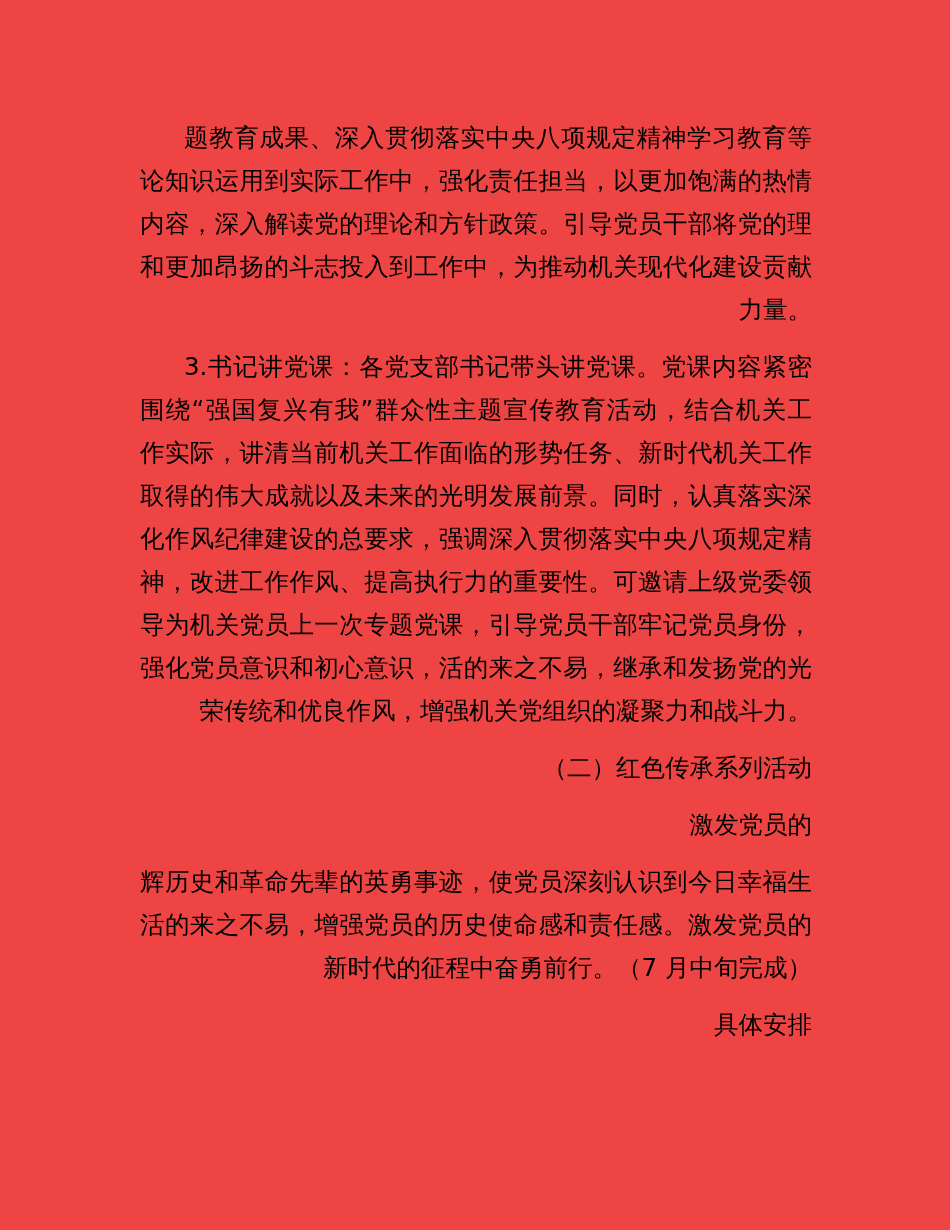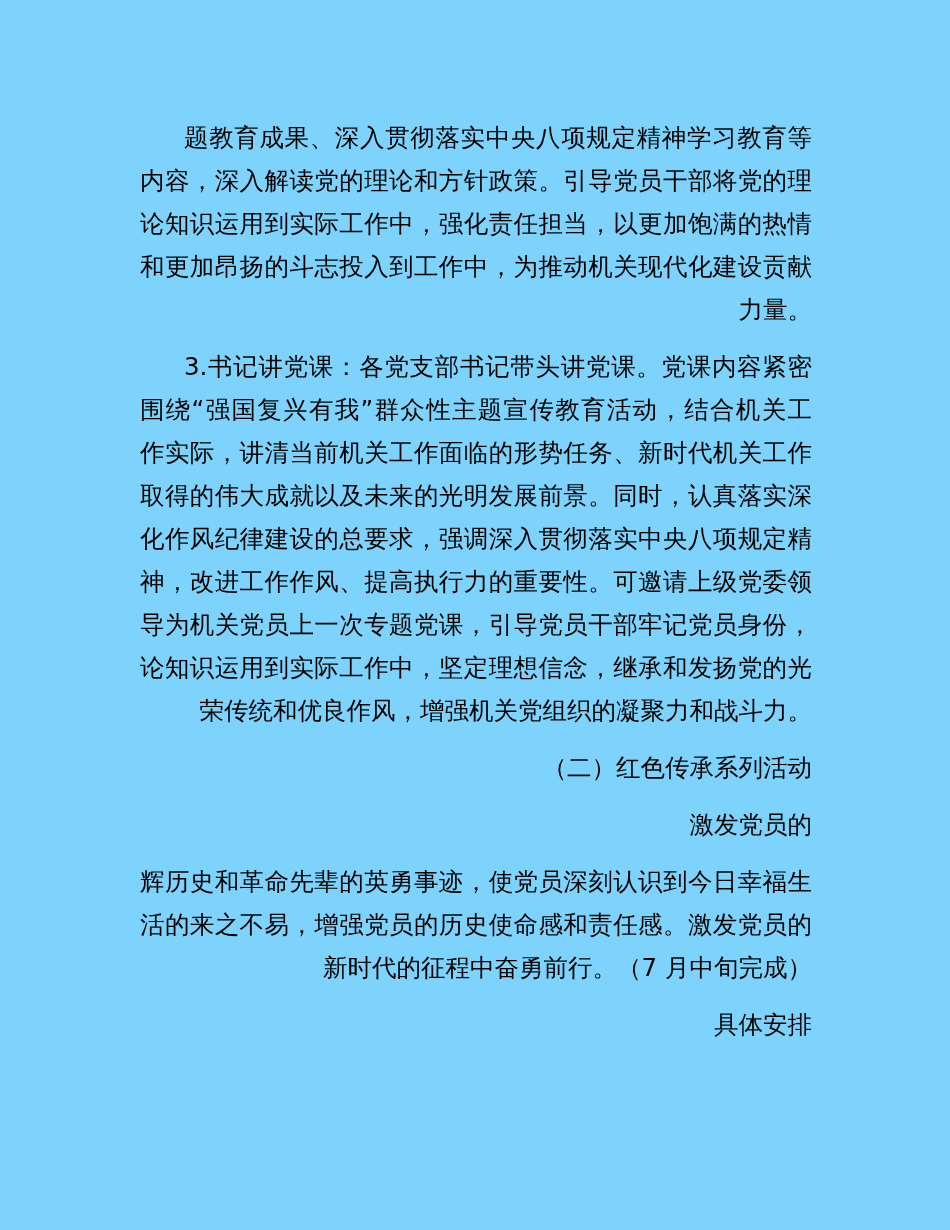--- a/index.html
+++ b/index.html
@@ -45,38 +45,38 @@
     overflow: hidden;
   }
   
   .line.first {
     padding-left: 44px;
   }
 </style>
 </head>
 <body>
 
-<div class="page" style="background: #7dd3fc;">
+<div class="page" style="background: #ef4444;">
   <div class="content" style="color: rgb(0, 0, 0);">
       <div class="para body">
         <div class="line first justify">题教育成果、深入贯彻落实中央八项规定精神学习教育等</div>
+        <div class="line justify">论知识运用到实际工作中，强化责任担当，以更加饱满的热情</div>
         <div class="line justify">内容，深入解读党的理论和方针政策。引导党员干部将党的理</div>
-        <div class="line justify">论知识运用到实际工作中，强化责任担当，以更加饱满的热情</div>
         <div class="line justify">和更加昂扬的斗志投入到工作中，为推动机关现代化建设贡献</div>
         <div class="line">力量。</div>
       </div>
       <div class="para body">
         <div class="line first justify">3.书记讲党课：各党支部书记带头讲党课。党课内容紧密</div>
         <div class="line justify">围绕“强国复兴有我”群众性主题宣传教育活动，结合机关工</div>
         <div class="line justify">作实际，讲清当前机关工作面临的形势任务、新时代机关工作</div>
         <div class="line justify">取得的伟大成就以及未来的光明发展前景。同时，认真落实深</div>
         <div class="line justify">化作风纪律建设的总要求，强调深入贯彻落实中央八项规定精</div>
         <div class="line justify">神，改进工作作风、提高执行力的重要性。可邀请上级党委领</div>
         <div class="line justify">导为机关党员上一次专题党课，引导党员干部牢记党员身份，</div>
-        <div class="line justify">论知识运用到实际工作中，坚定理想信念，继承和发扬党的光</div>
+        <div class="line justify">强化党员意识和初心意识，活的来之不易，继承和发扬党的光</div>
         <div class="line">荣传统和优良作风，增强机关党组织的凝聚力和战斗力。</div>
       </div>
       <div class="para heading">
         <div class="line first">（二）红色传承系列活动</div>
       </div>
       <div class="para heading">
         <div class="line first">激发党员的</div>
       </div>
       <div class="para body">
         <div class="line justify">辉历史和革命先辈的英勇事迹，使党员深刻认识到今日幸福生</div>

